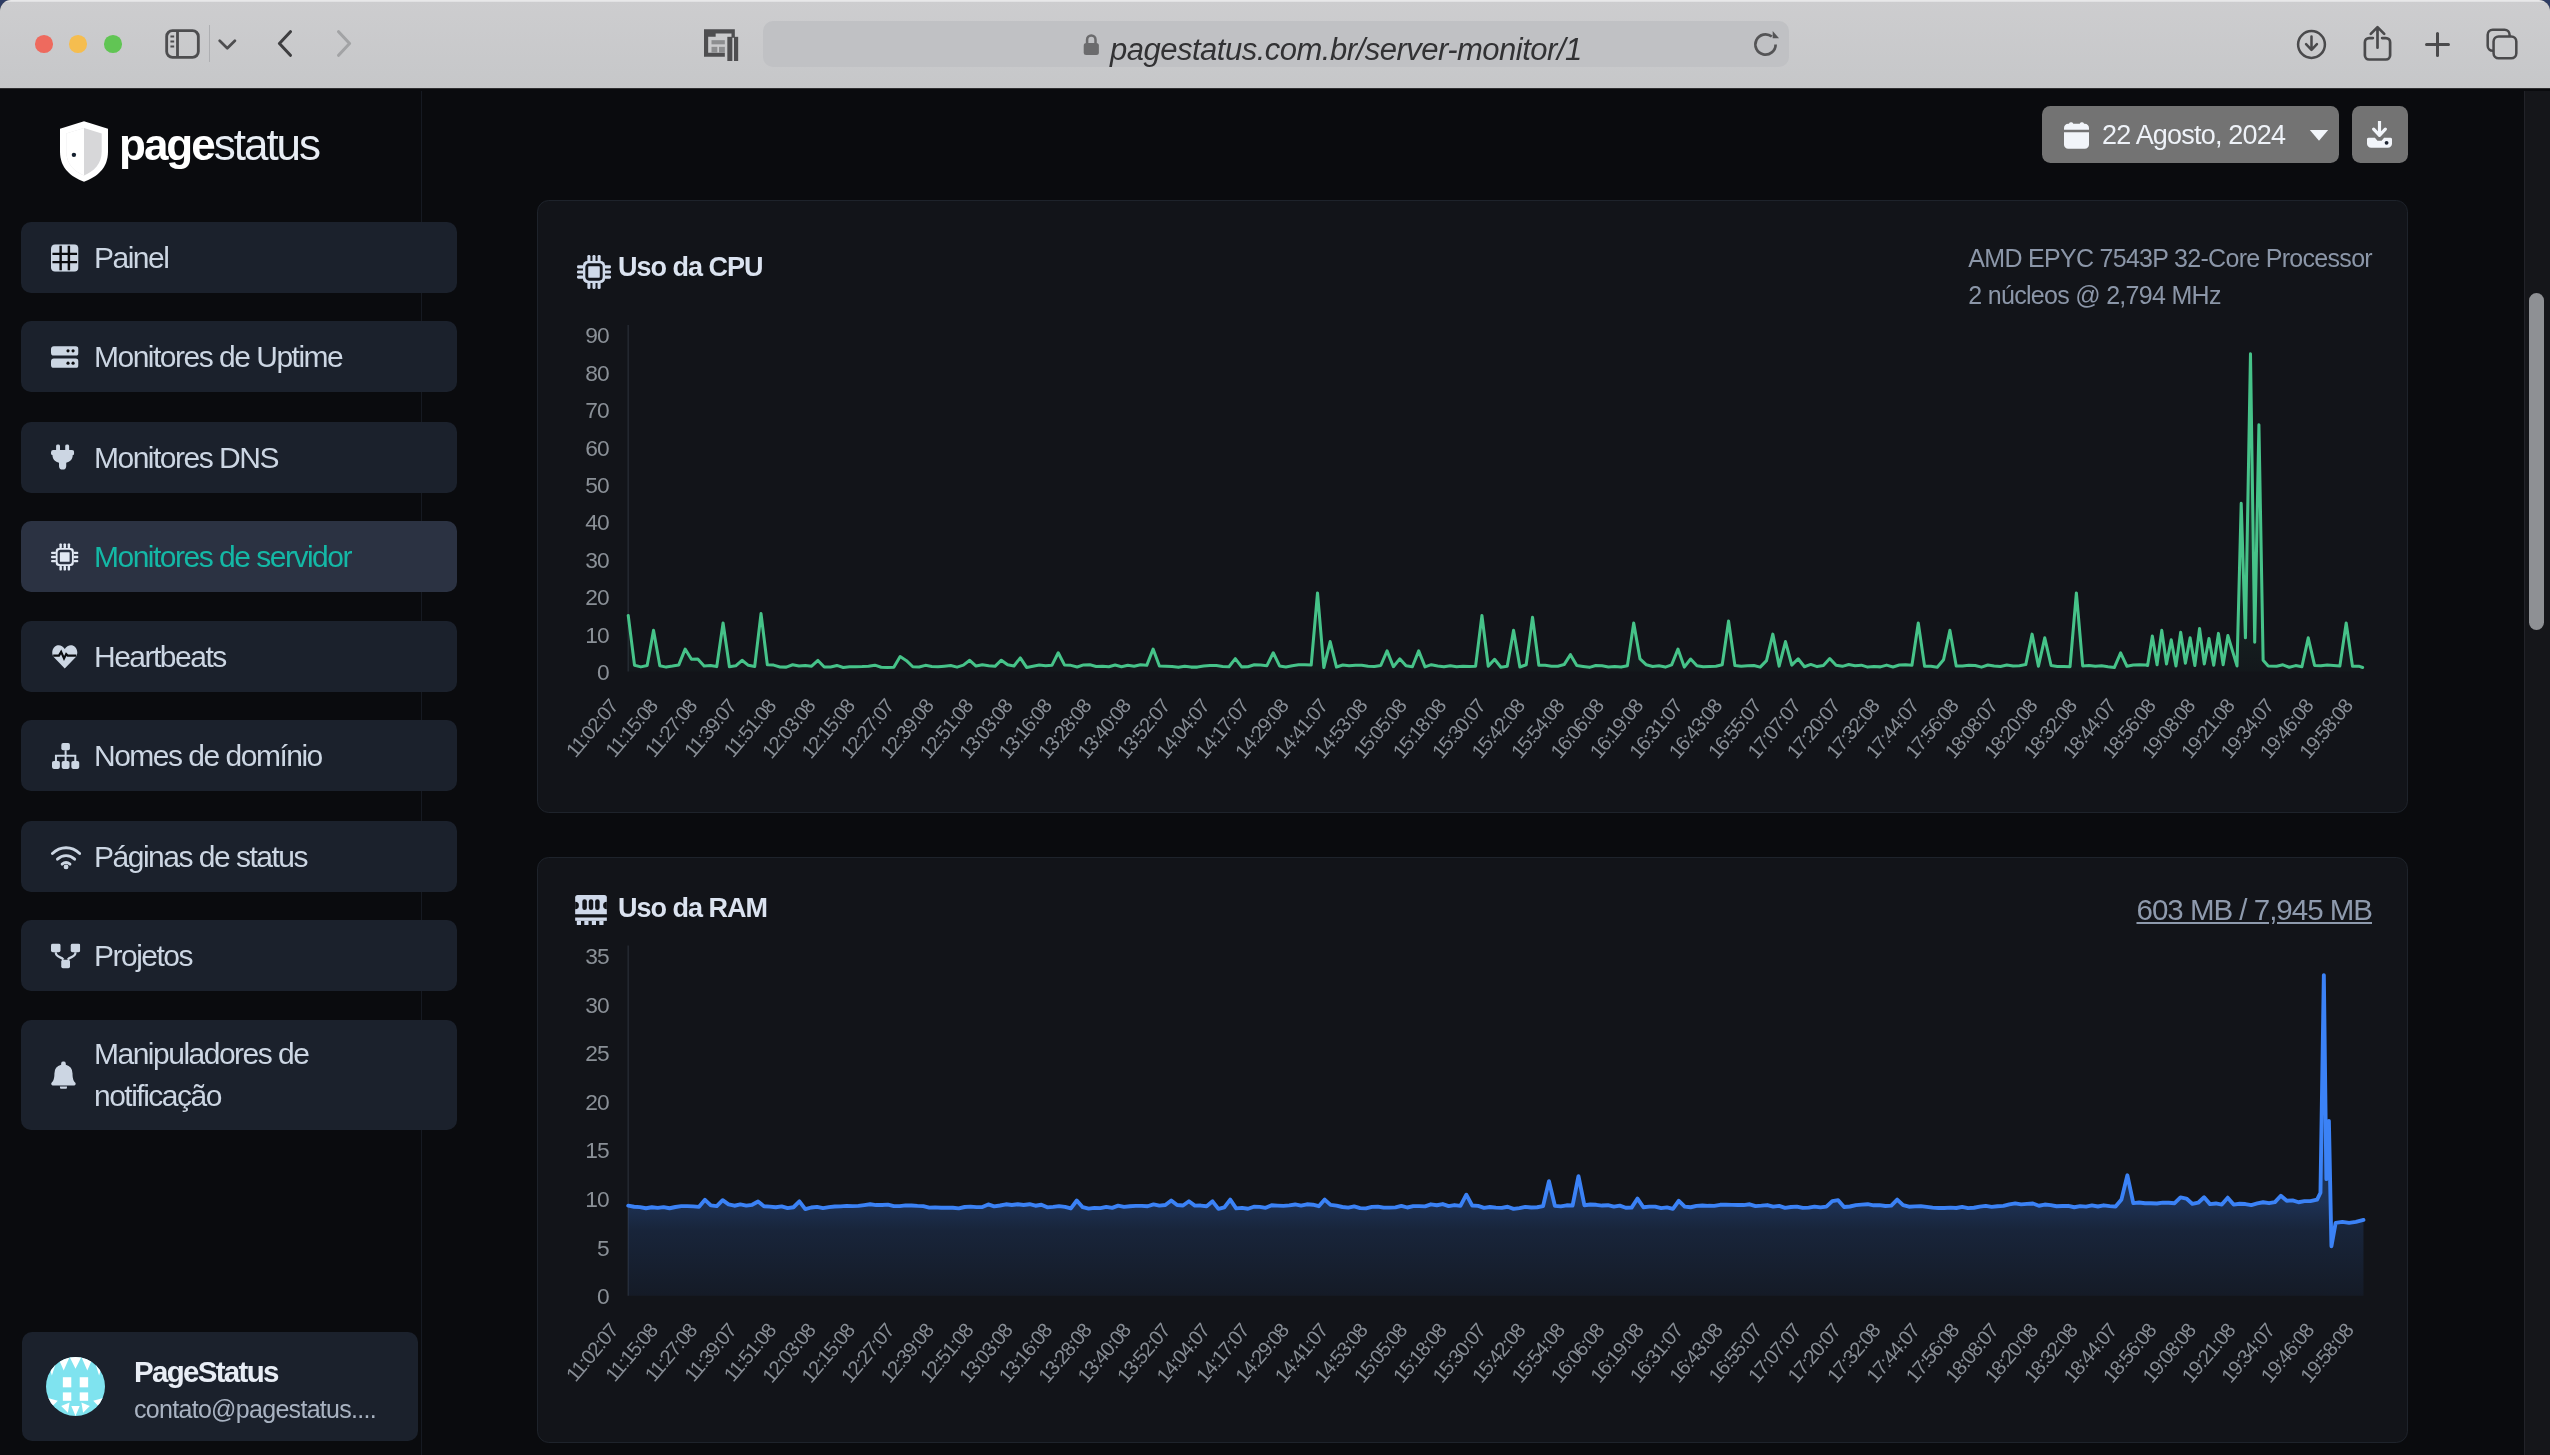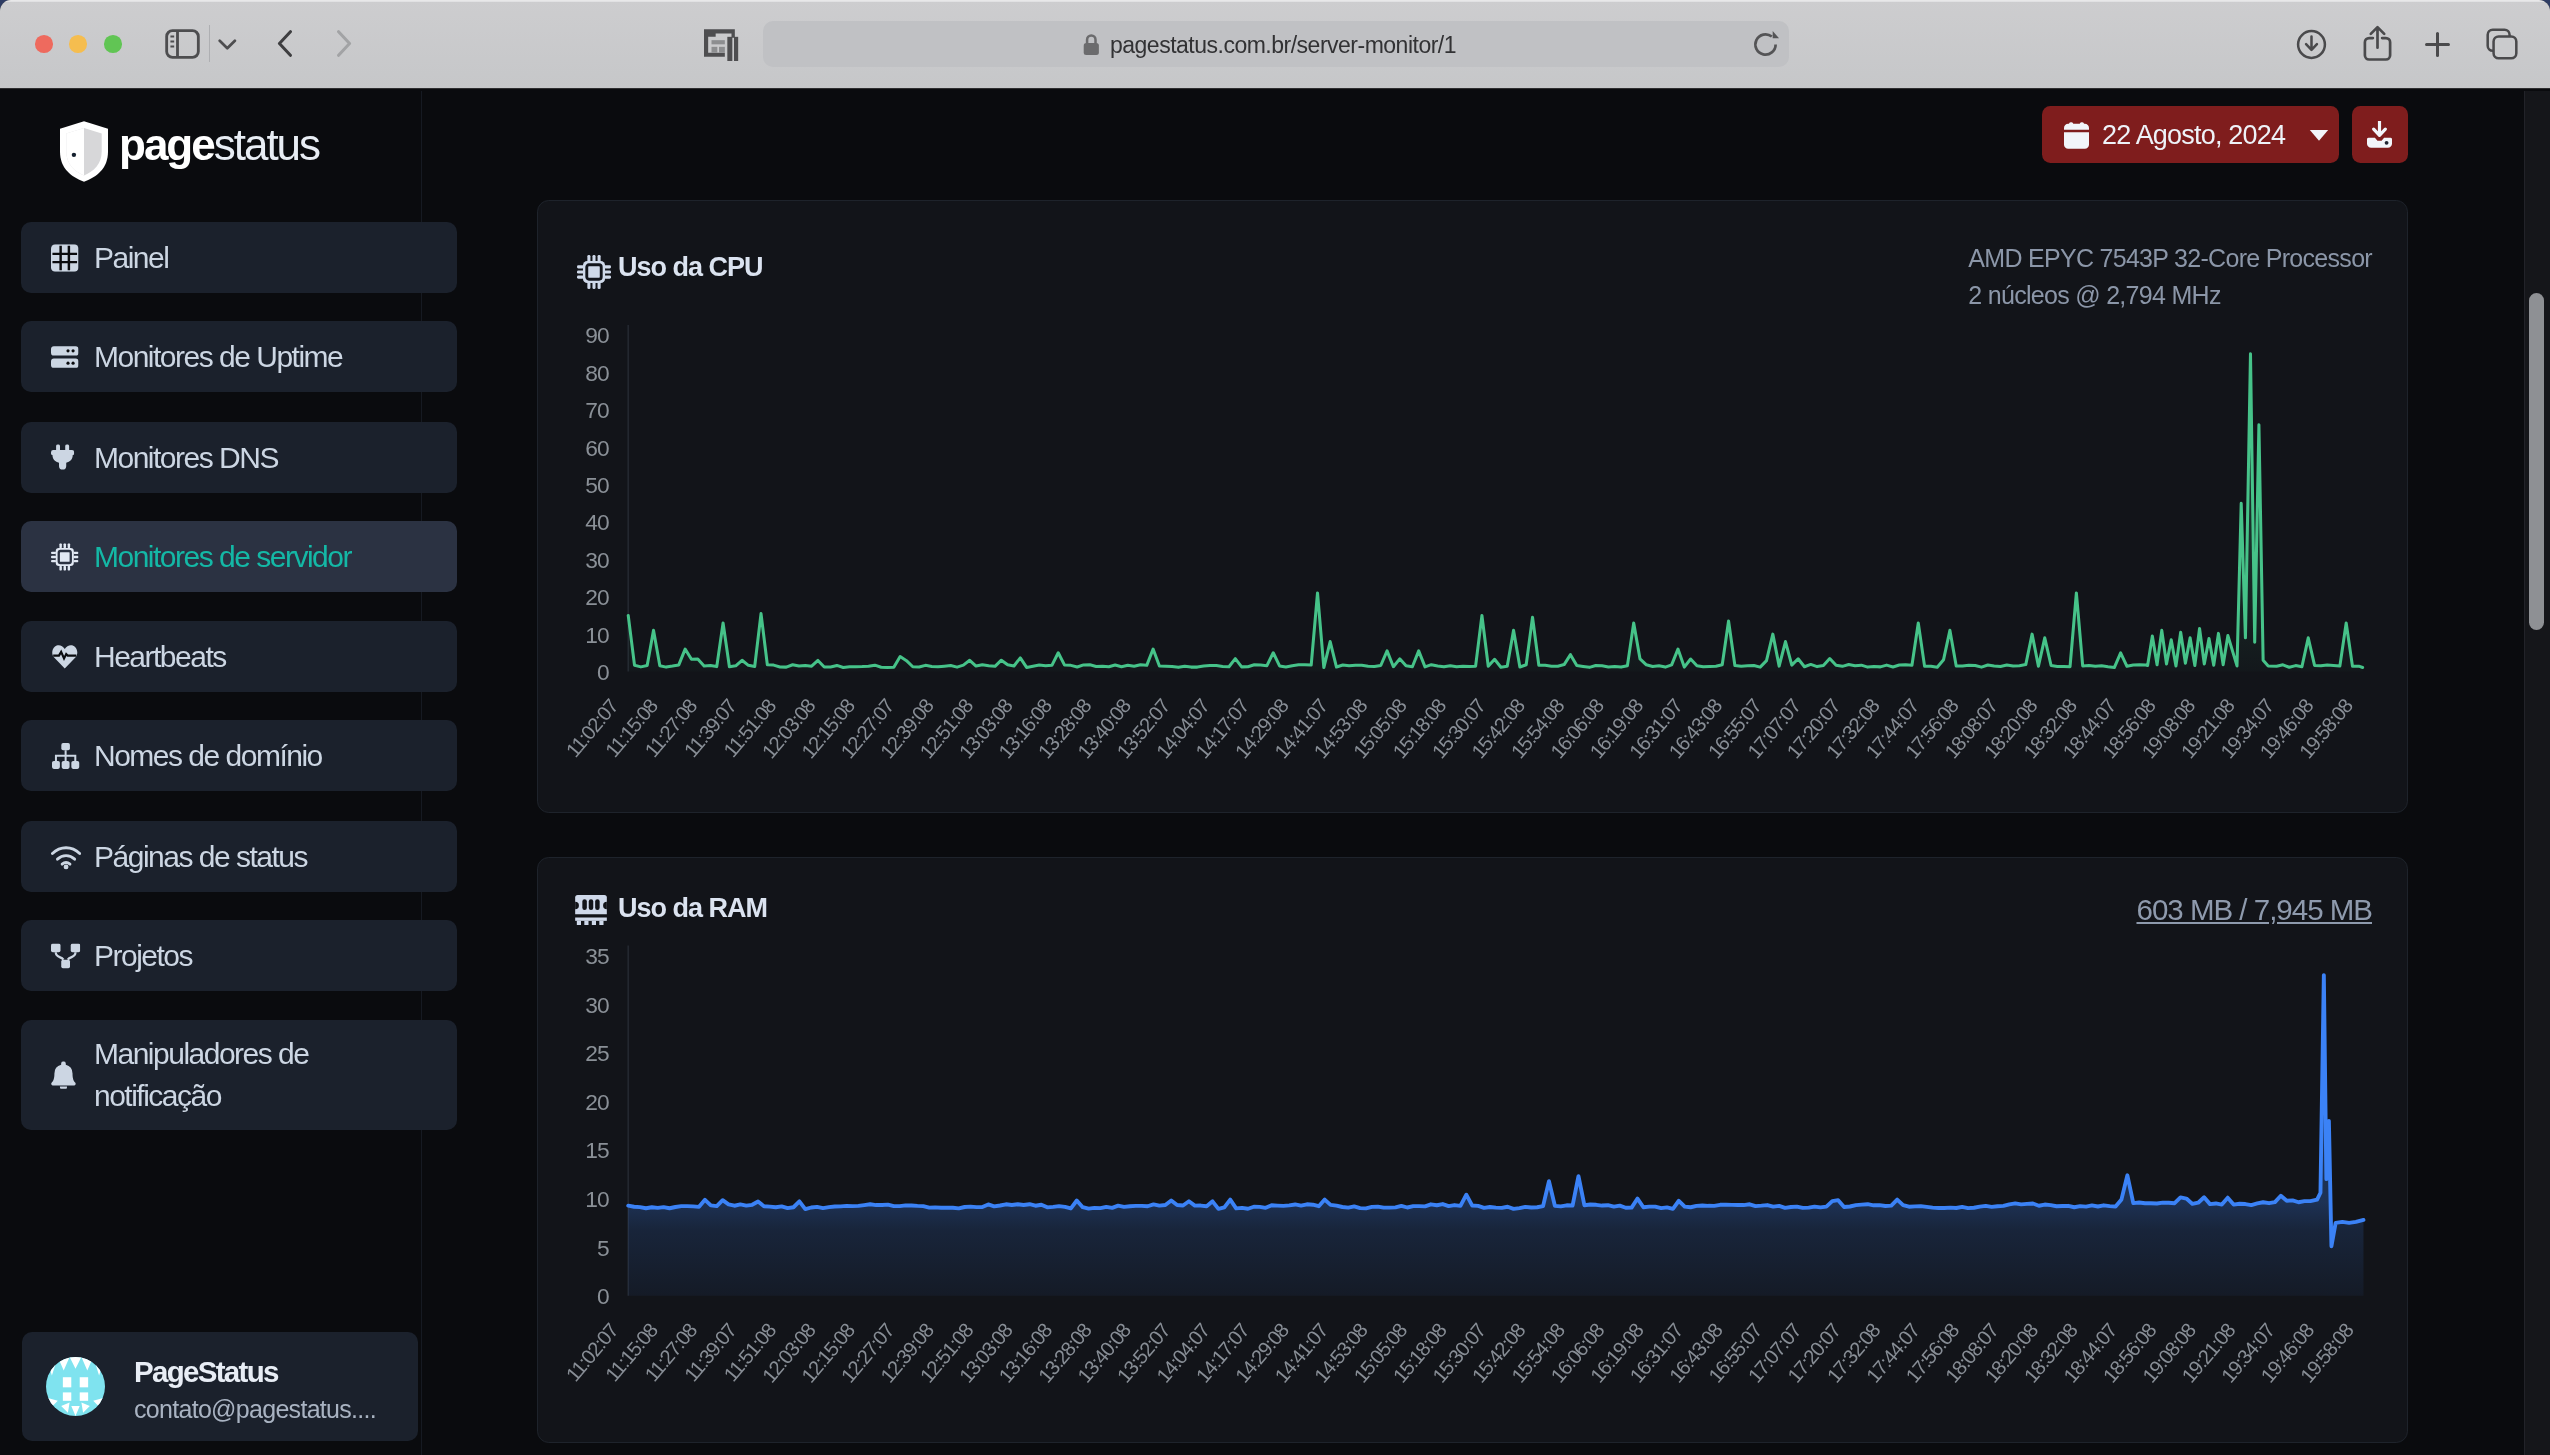--- a/index.html
+++ b/index.html
@@ -10,21 +10,21 @@
   .urlbar { position:absolute; left:763px; top:21px; width:1026px; height:46px; border-radius:10px; background:#c0c1c4; }
   .cicon { position:absolute; }
   .app { position:absolute; left:0; top:91px; width:2550px; height:1365px; background:#0a0b0e; }
   .sidebar { position:absolute; left:0; top:0; width:422px; height:1365px; background:#0a0b0e; border-right:1.7px solid #161a22; }
   .navbtn { position:absolute; left:21px; width:436px; height:71px; border-radius:10px; background:#1b212c; color:#ccd6e3; }
   .navbtn .lbl { position:absolute; left:73px; top:50%; transform:translateY(-50%); font-size:30px; letter-spacing:-1.5px; white-space:nowrap; }
   .navbtn svg { position:absolute; left:30px; top:50%; transform:translateY(-50%) scale(0.86); transform-origin:left center; }
   .main { position:absolute; left:422px; top:0; width:2129px; height:1365px; }
   .card { position:absolute; left:115px; width:1871px; background:#121419; border:1.7px solid #1e232b; border-radius:11.8px; }
   .ctitle { position:absolute; left:80px; font-size:27px; font-weight:bold; letter-spacing:-1px; color:#dbe3f0; white-space:nowrap; }
-  .btn { position:absolute; background:#7f1d1d; border-radius:8.4px; }
+  .btn { position:absolute; background:#737373; border-radius:8.4px; }
 </style>
 </head>
 <body>
 <div class="win">
   <div class="chrome">
     <div class="tl" style="left:35px;background:#ee6a5e;"></div>
     <div class="tl" style="left:69px;background:#f5bd4f;"></div>
     <div class="tl" style="left:104px;background:#61c554;"></div>
     <svg class="cicon" style="left:165px;top:29px;" width="35" height="30" viewBox="0 0 42 36">
       <rect x="2" y="2" width="38" height="32" rx="7" fill="none" stroke="#4d4d4f" stroke-width="3.4"></rect>
@@ -49,21 +49,21 @@
       <rect x="9" y="21" width="7" height="7" fill="#8d8e90"></rect>
       <rect x="18" y="21" width="7" height="7" fill="#8d8e90"></rect>
       <rect x="28" y="9" width="6" height="29" fill="#4e4e50"></rect>
       <rect x="36" y="9" width="5" height="29" fill="#4e4e50"></rect>
     </svg>
     <div class="urlbar"></div>
     <svg class="cicon" style="left:1082px;top:33px;" width="18.6" height="23.6" viewBox="0 0 22 28">
       <rect x="2" y="12" width="18" height="14" rx="3" fill="#6b6b6d"></rect>
       <path d="M6 12 V8 a5 5 0 0 1 10 0 V12" fill="none" stroke="#6b6b6d" stroke-width="3"></path>
     </svg>
-    <div class="cicon" style="left:1110px;top:32px;font-size:23px;letter-spacing:-0.5px;color:#323234;">pagestatus.com.br/server-monitor/1</div>
+    <div class="cicon" style="left:1110px;top:32px;font-size:31px;letter-spacing:-0.5px;color:#323234;font-style:italic;">pagestatus.com.br/server-monitor/1</div>
     <svg class="cicon" style="left:1752px;top:31px;" width="27" height="27" viewBox="0 0 32 32">
       <path d="M28 16 a12 12 0 1 1 -4.5-9.4" fill="none" stroke="#545456" stroke-width="3.2"></path>
       <path d="M24.5 0 L24.5 8.5 L32 8.5 Z" fill="#545456"></path>
     </svg>
     <svg class="cicon" style="left:2296px;top:29px;" width="31" height="31" viewBox="0 0 37 37">
       <circle cx="18.5" cy="18.5" r="16" fill="none" stroke="#4a4a4c" stroke-width="3"></circle>
       <path d="M18.5 9 V24 M12 18 l6.5 7 6.5-7" fill="none" stroke="#4a4a4c" stroke-width="3" stroke-linecap="round" stroke-linejoin="round"></path>
     </svg>
     <svg class="cicon" style="left:2363px;top:25px;" width="29" height="37" viewBox="0 0 34 44">
       <path d="M17 3 V27 M9 10.5 l8-8 8 8" fill="none" stroke="#4a4a4c" stroke-width="3.2" stroke-linecap="round" stroke-linejoin="round"></path>

